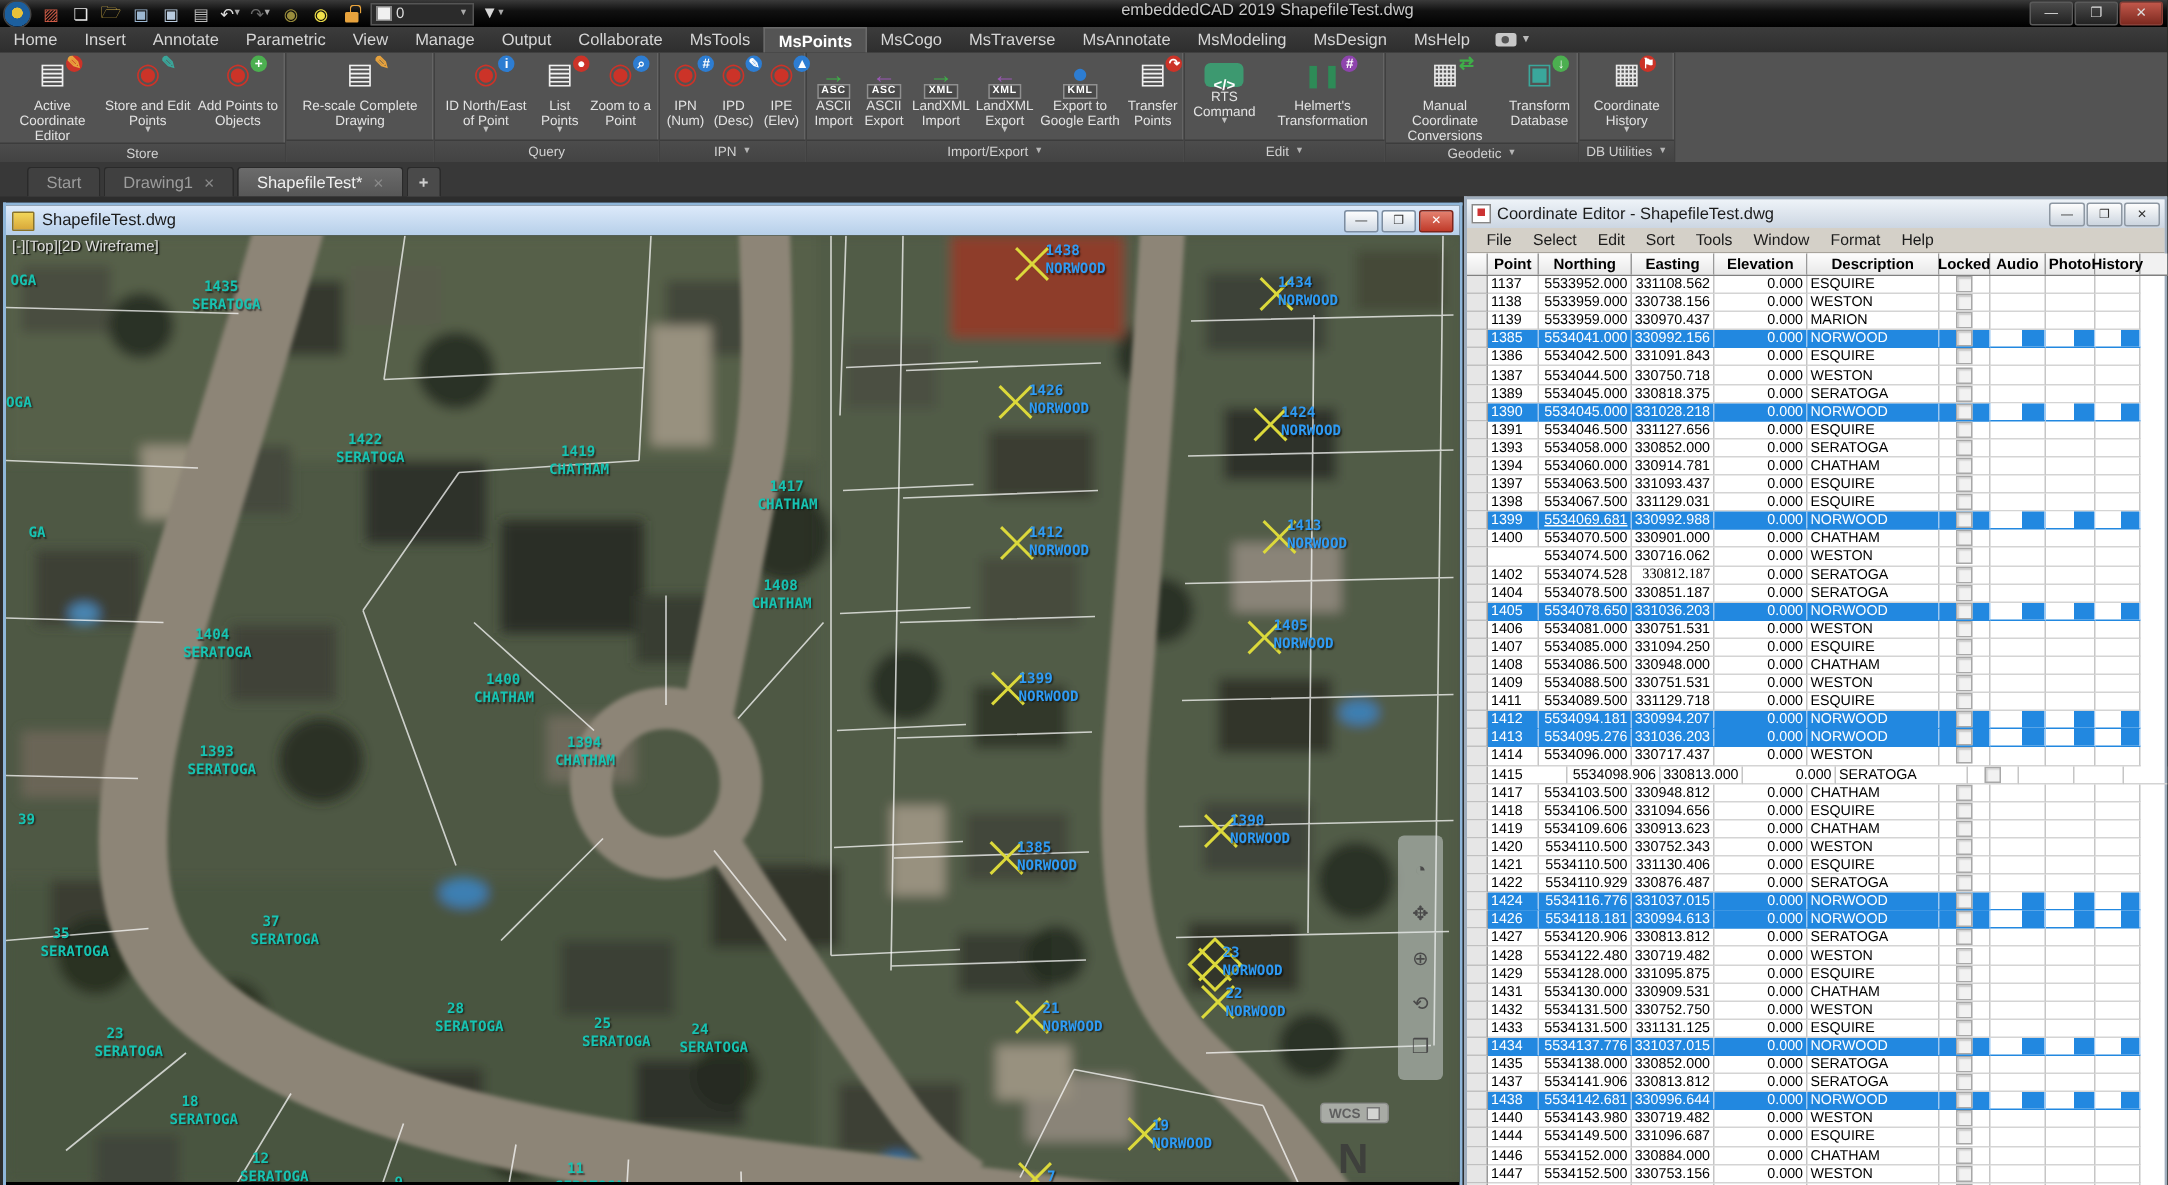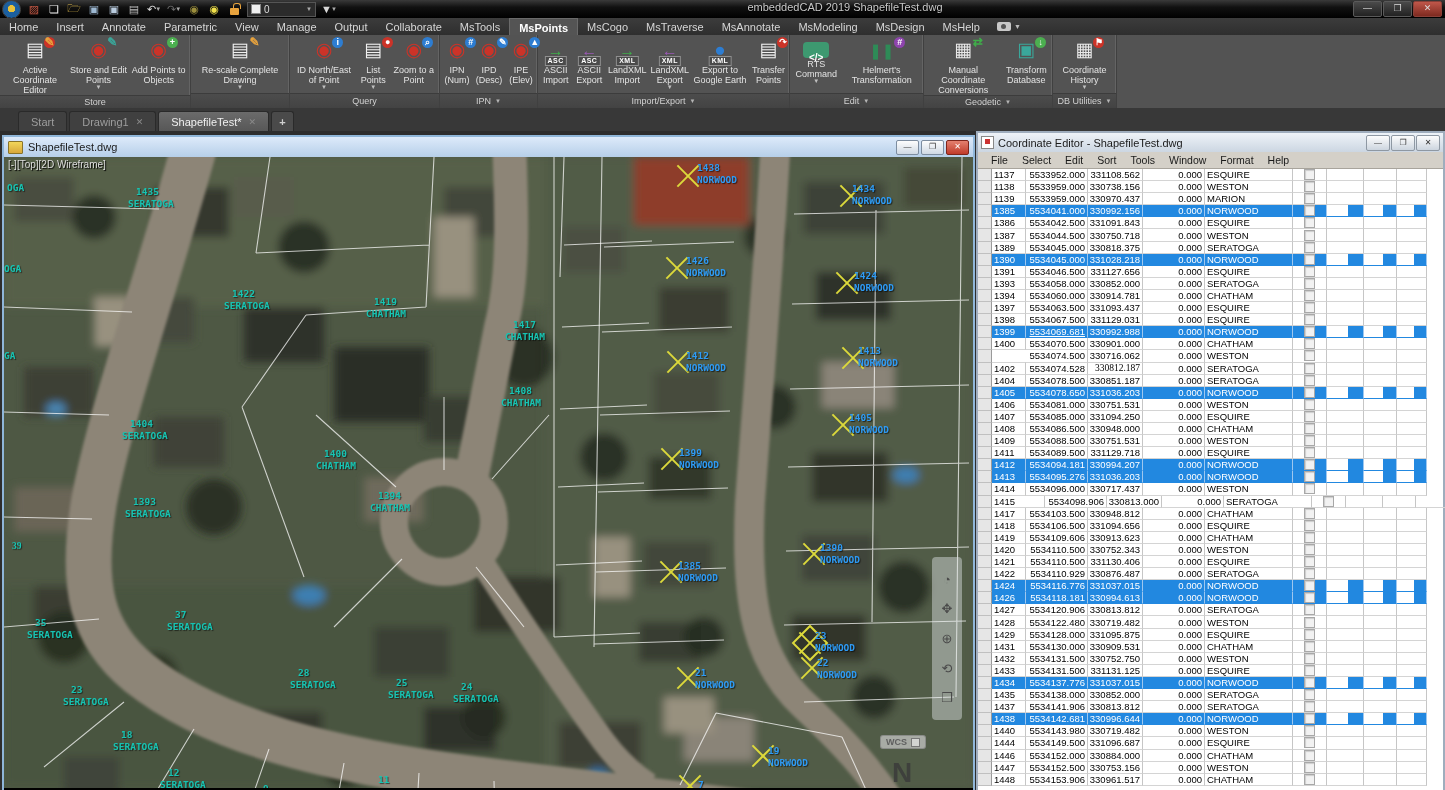--- a/index.html
+++ b/index.html
@@ -651,21 +651,21 @@
             <div>SERATOGA</div>
           </div>
           <div class="stlabel" style="left: 362px; top: 139px;">
             <div class="n">1419</div>
             <div>CHATHAM</div>
           </div>
           <div class="stlabel" style="left: 501px; top: 162px;">
             <div class="n">1417</div>
             <div>CHATHAM</div>
           </div>
-          <div class="stlabel" style="left: 0px; top: 193px;">
+          <div class="stlabel" style="left: 0px; top: 193px; padding-left: 15px;">
             <div>GA</div>
           </div>
           <div class="stlabel" style="left: 497px; top: 228px;">
             <div class="n">1408</div>
             <div>CHATHAM</div>
           </div>
           <div class="stlabel" style="left: 118px; top: 261px;">
             <div class="n">1404</div>
             <div>SERATOGA</div>
           </div>
@@ -674,21 +674,21 @@
             <div>CHATHAM</div>
           </div>
           <div class="stlabel" style="left: 366px; top: 333px;">
             <div class="n">1394</div>
             <div>CHATHAM</div>
           </div>
           <div class="stlabel" style="left: 121px; top: 339px;">
             <div class="n">1393</div>
             <div>SERATOGA</div>
           </div>
-          <div class="stlabel" style="left: 0px; top: 384px; font-family: Liberation Serif, serif;">
+          <div class="stlabel" style="left: 0px; top: 384px;">
             <div class="n">39</div>
           </div>
           <div class="stlabel" style="left: 163px; top: 452px;">
             <div class="n">37</div>
             <div>SERATOGA</div>
           </div>
           <div class="stlabel" style="left: 23px; top: 460px;">
             <div class="n">35</div>
             <div>SERATOGA</div>
           </div>
@@ -754,20 +754,32 @@
         <span class="ce-menu">Select</span>
         <span class="ce-menu">Edit</span>
         <span class="ce-menu">Sort</span>
         <span class="ce-menu">Tools</span>
         <span class="ce-menu">Window</span>
         <span class="ce-menu">Format</span>
         <span class="ce-menu">Help</span>
       </div>
   <div class="ce-body">
     <div class="ce-table" id="cetable">
+          <div class="ce-hrow">
+            <div class="ce-h" style="width: 14px;"></div>
+            <div class="ce-h" style="width: 34px;">Point</div>
+            <div class="ce-h" style="width: 62px;">Northing</div>
+            <div class="ce-h" style="width: 55px;">Easting</div>
+            <div class="ce-h" style="width: 62px;">Elevation</div>
+            <div class="ce-h" style="width: 88px;">Description</div>
+            <div class="ce-h" style="width: 34px;">Locked</div>
+            <div class="ce-h" style="width: 37px;">Audio</div>
+            <div class="ce-h" style="width: 33px;">Photo</div>
+            <div class="ce-h" style="width: 30px;">History</div>
+          </div>
           <div class="ce-row">
             <div class="ce-c selector" style="width: 14px;"></div>
             <div class="ce-c " style="width: 34px;">1137</div>
             <div class="ce-c num" style="width: 62px;">5533952.000</div>
             <div class="ce-c num" style="width: 55px;">331108.562</div>
             <div class="ce-c num" style="width: 62px;">0.000</div>
             <div class="ce-c " style="width: 88px;">ESQUIRE</div>
             <div class="ce-c ctr" style="width: 34px;">
               <span class="cbx"></span>
             </div>

